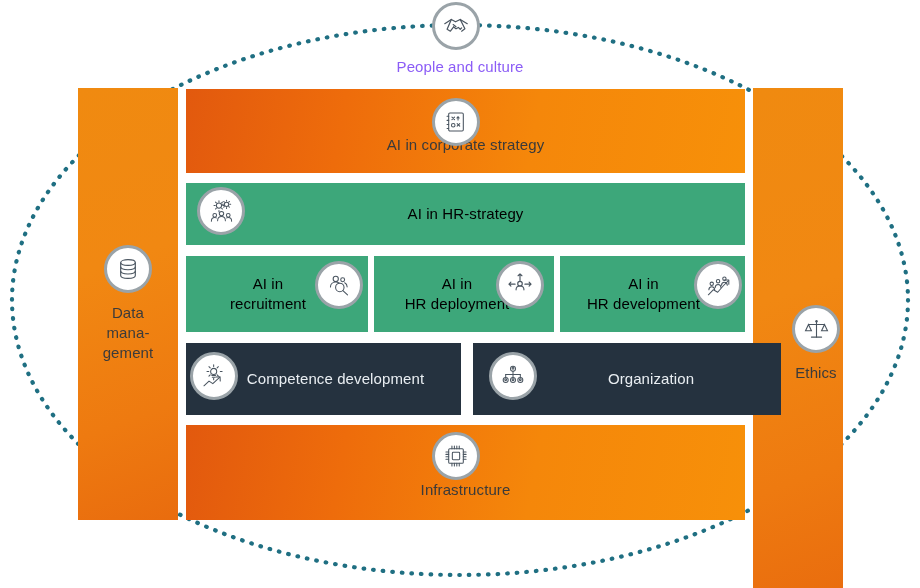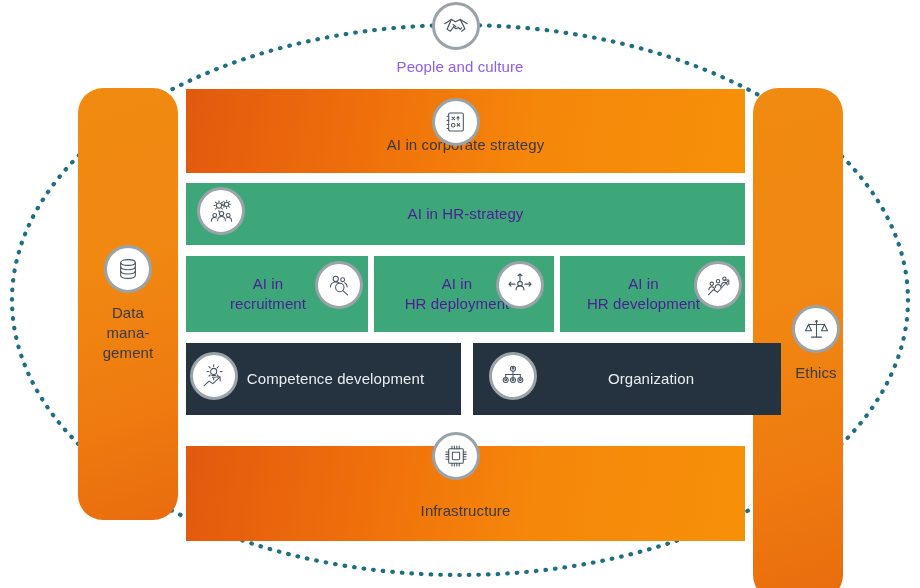--- a/index.html
+++ b/index.html
@@ -22,25 +22,24 @@
     align-items:center;
     justify-content:center;
   }
   .orange{
     background:linear-gradient(100deg,#E2590E 0%,#EE6C0B 28%,#F5870A 62%,#F79009 100%);
     color:#3a3a3a;
   }
   .orange-col{
     background:linear-gradient(160deg,#F08A10 0%,#F18812 40%,#EE7A10 75%,#E96C0E 100%);
     color:#3b3b3b;
-    border-radius:25px;
   }
   .green{
     background:#3DA77A;
-    color:#4c1d95;
+    color:#000000;
   }
   .dark{
     background:#25323F;
     color:#e9eef2;
   }
 
   .lbl{
     font-size:15px;
     letter-spacing:.1px;
     line-height:20px;
@@ -226,21 +225,21 @@
       <path d="M7 14.2 v3.3 M16 14.2 v3.3 M25 14.2 v3.3"></path>
       <circle cx="7" cy="21" r="3.1"></circle>
       <circle cx="7" cy="20.6" r="1.1"></circle>
       <circle cx="16" cy="21" r="3.1"></circle>
       <circle cx="16" cy="20.6" r="1.1"></circle>
       <circle cx="25" cy="21" r="3.1"></circle>
       <circle cx="25" cy="20.6" r="1.1"></circle>
     </svg>
   </div>
 
-  <div class="blk orange" style="left:186px;top:425px;width:559px;height:95px;margin-top:21px;">
+  <div class="blk orange" style="left:186px;top:425px;width:559px;height:95px;">
     <span class="lbl" style="margin-top:34px;">Infrastructure</span>
   </div>
   <div class="ic" style="left:432px;top:432px;">
     <svg width="26" height="26" viewBox="0 0 32 32" fill="none" stroke="#4a5560" stroke-width="1.3" stroke-linejoin="round" stroke-linecap="round">
       <rect x="7" y="7" width="18" height="18" rx="1.4"></rect>
       <rect x="11.5" y="11.5" width="9" height="9" rx="1"></rect>
       <path d="M11 7 V3.6 M14 7 V3.6 M17 7 V3.6 M20 7 V3.6"></path>
       <path d="M11 25 v3.4 M14 25 v3.4 M17 25 v3.4 M20 25 v3.4"></path>
       <path d="M7 11 H3.6 M7 14 H3.6 M7 17 H3.6 M7 20 H3.6"></path>
       <path d="M25 11 h3.4 M25 14 h3.4 M25 17 h3.4 M25 20 h3.4"></path>

